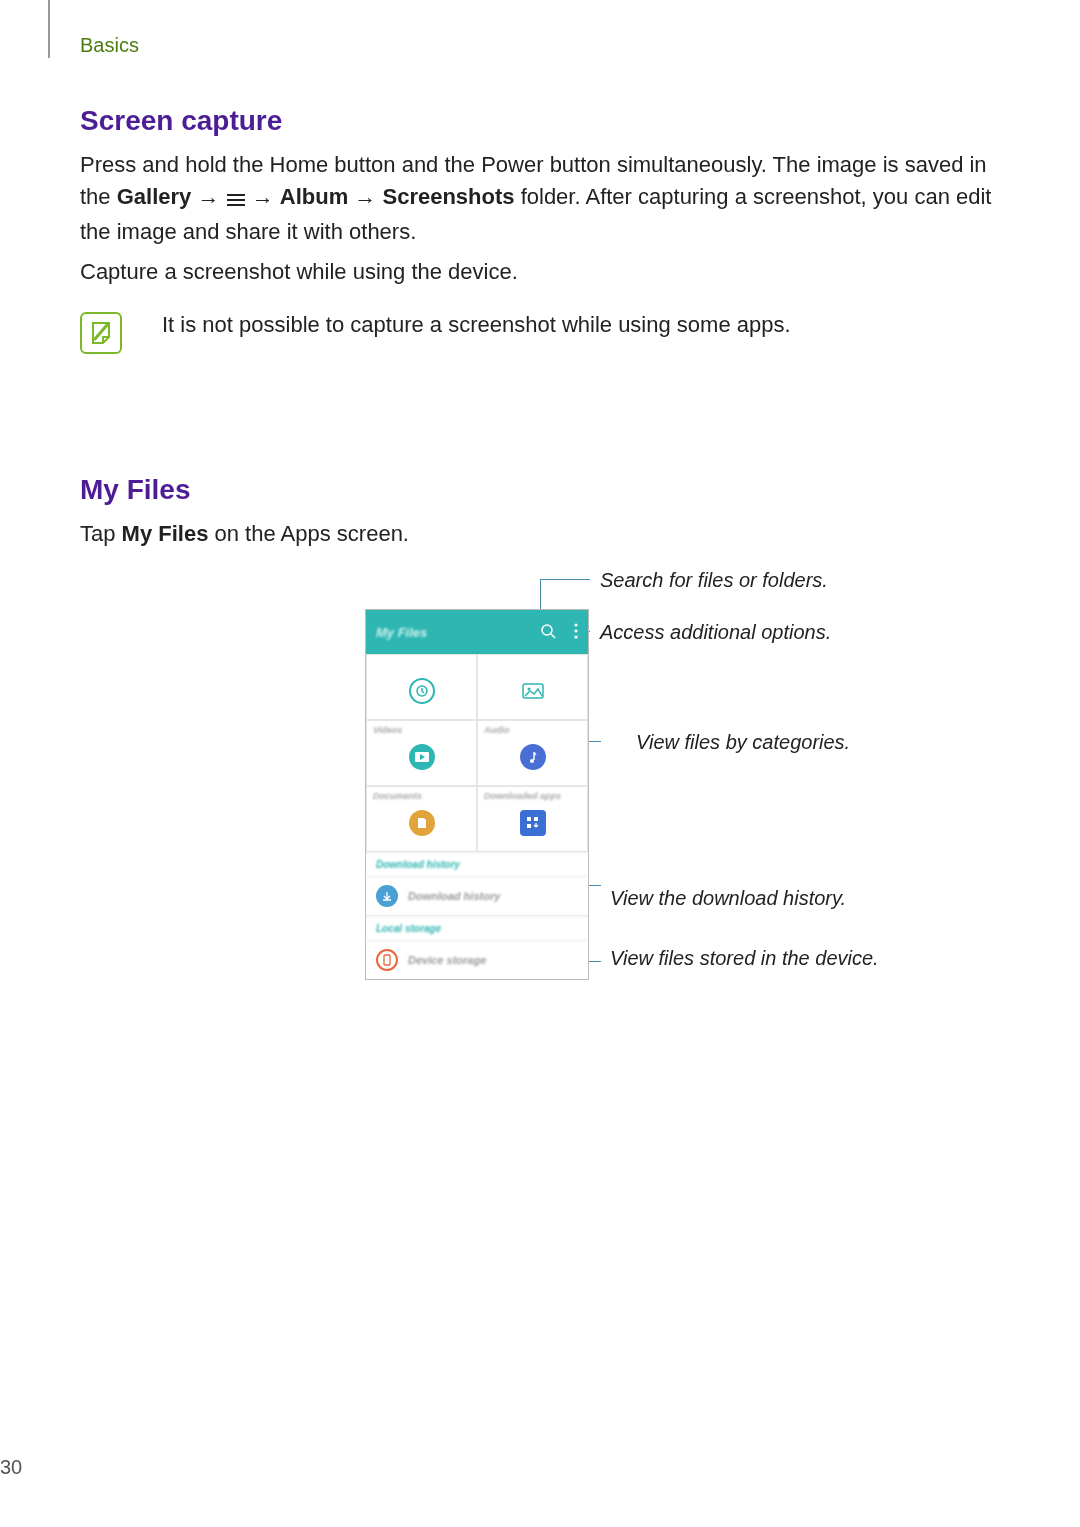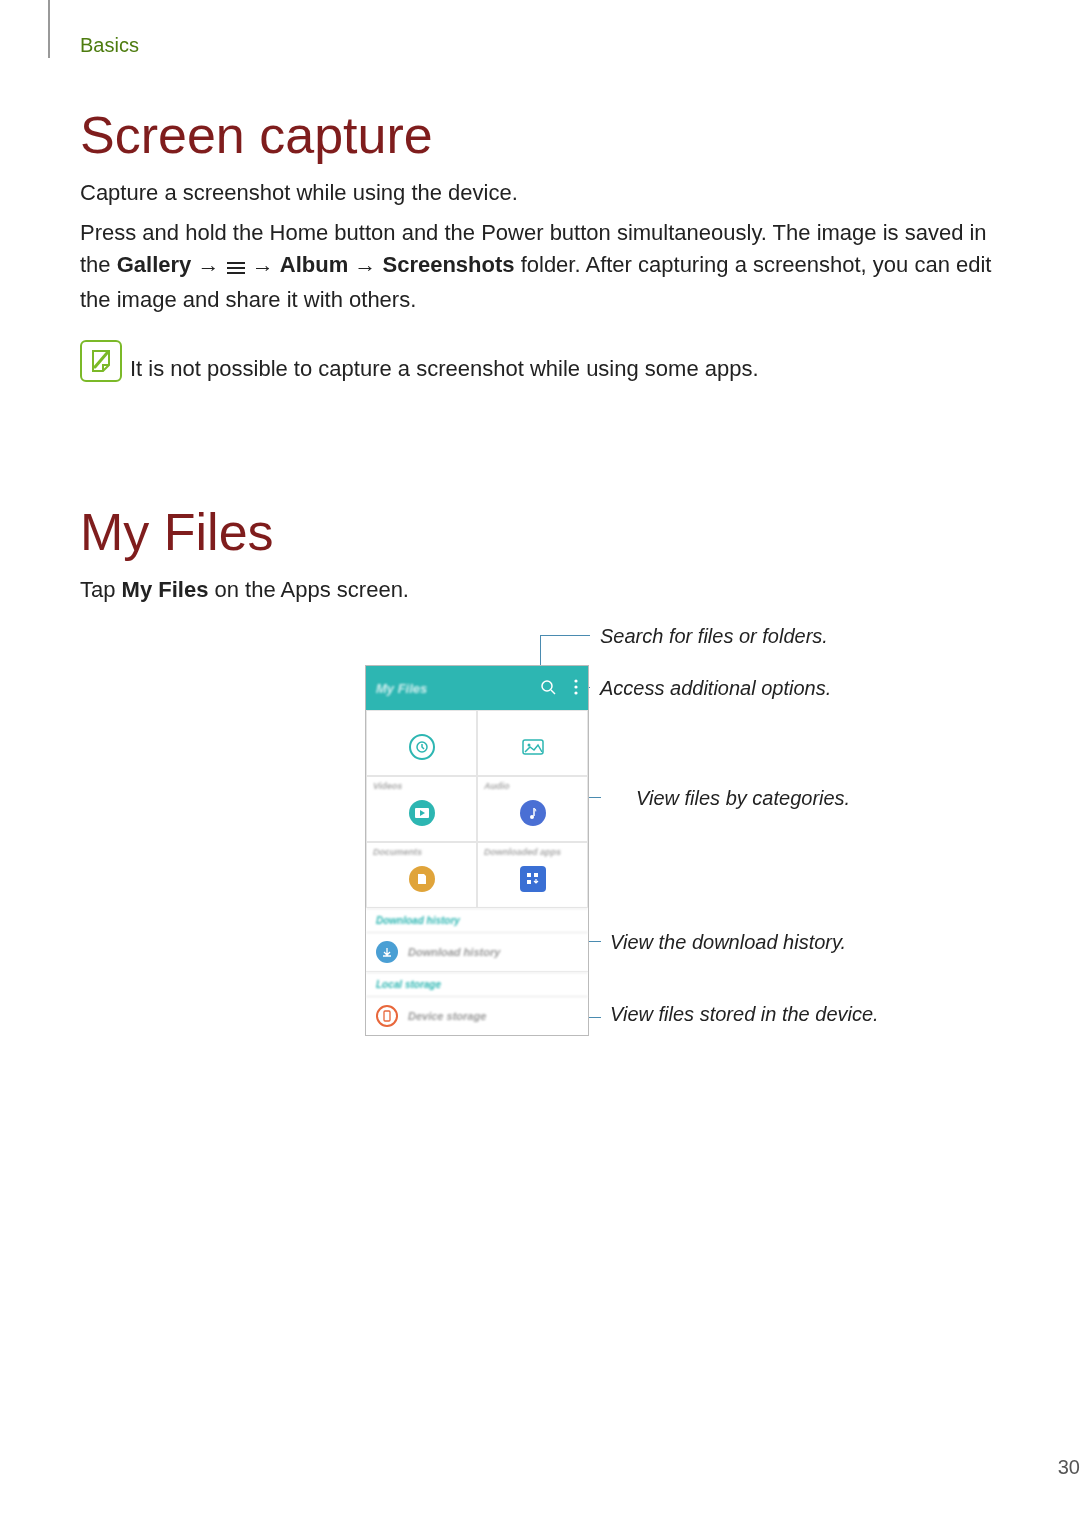--- a/index.html
+++ b/index.html
@@ -26,40 +26,40 @@
       font-size: 20px;
       color: #4d7c0f;
     }
     .content {
       position: absolute;
       left: 80px;
       top: 105px;
       width: 920px;
     }
     h2.section-heading {
-      color: #7f1d1d;
-      font-size: 52px;
-      font-weight: 400;
+      color: #4c1d95;
+      font-size: 28px;
+      font-weight: 700;
       margin-bottom: 12px;
     }
     .body-text {
       font-size: 22px;
       line-height: 1.45;
       margin-bottom: 8px;
       color: #222;
     }
     .inline-icon {
       display: inline-block;
       vertical-align: -3px;
     }
     .note-row {
       display: flex;
-      align-items: flex-end;
+      align-items: flex-start;
       margin-top: 24px;
-      gap: 8px;
+      gap: 40px;
     }
     .note-icon {
       width: 42px;
       height: 42px;
       border: 2px solid #7bb928;
       border-radius: 6px;
       display: flex;
       align-items: center;
       justify-content: center;
       flex-shrink: 0;
@@ -179,46 +179,46 @@
       position: absolute;
       background: #4a8bb0;
     }
     .callout-line.vert { width: 1px; }
     .callout-line.horiz { height: 1px; }
     .page-number {
       position: absolute;
       bottom: 48px;
       left: 0;
       width: 100%;
-      text-align: right;
+      text-align: left;
       font-size: 20px;
       color: #555;
     }
     b { font-weight: 700; }
   </style>
 </head>
 <body>
 
 <div class="page-margin-left"></div>
 
 <div class="breadcrumb">Basics</div>
 
 <div class="content">
 
   <h2 class="section-heading">Screen capture</h2>
-
-  <p class="body-text">Capture a screenshot while using the device.</p>
 
   <p class="body-text">
     <span>Press and hold the Home button and the Power button simultaneously. The image is saved in the </span><b>Gallery</b><span> → </span><span class="inline-icon"><svg width="20" height="14" viewBox="0 0 20 14">
           <line x1="1" y1="2" x2="19" y2="2" stroke="#222" stroke-width="2"></line>
           <line x1="1" y1="7" x2="19" y2="7" stroke="#222" stroke-width="2"></line>
           <line x1="1" y1="12" x2="19" y2="12" stroke="#222" stroke-width="2"></line>
         </svg></span><span> → </span><b>Album</b><span> → </span><b>Screenshots</b><span> folder. After capturing a screenshot, you can edit the image and share it with others.</span>
   </p>
+
+  <p class="body-text">Capture a screenshot while using the device.</p>
 
   <div class="note-row">
     <div class="note-icon">
       <svg width="28" height="28" viewBox="0 0 28 28">
         <path d="M6 4 L22 4 L22 18 L16 24 L6 24 Z" fill="none" stroke="#7bb928" stroke-width="2"></path>
         <path d="M16 24 L16 18 L22 18" fill="none" stroke="#7bb928" stroke-width="2"></path>
         <path d="M8 20 L20 6" stroke="#7bb928" stroke-width="3" stroke-linecap="round"></path>
       </svg>
     </div>
     <div class="note-text">It is not possible to capture a screenshot while using some apps.</div>
@@ -340,20 +340,20 @@
                 <rect x="1" y="1" width="6" height="10" rx="1" fill="none" stroke="#e8673b" stroke-width="1.3"></rect>
               </svg>
           </div>
           <span class="list-row-text">Device storage</span>
         </div>
       </div>
 
       <div class="callout" style="left:520px; top:-10px;">Search for files or folders.</div>
       <div class="callout" style="left:520px; top:42px;">Access additional options.</div>
       <div class="callout" style="left:556px; top:152px;">View files by categories.</div>
-      <div class="callout" style="left:530px; top:296px;">View the download history.</div>
+      <div class="callout" style="left:530px; top:308px;">View the download history.</div>
       <div class="callout" style="left:530px; top:368px;">View files stored in the device.</div>
 
     </div>
   </div>
 </div>
 
 <div class="page-number">30</div>
 
 </body></html>

